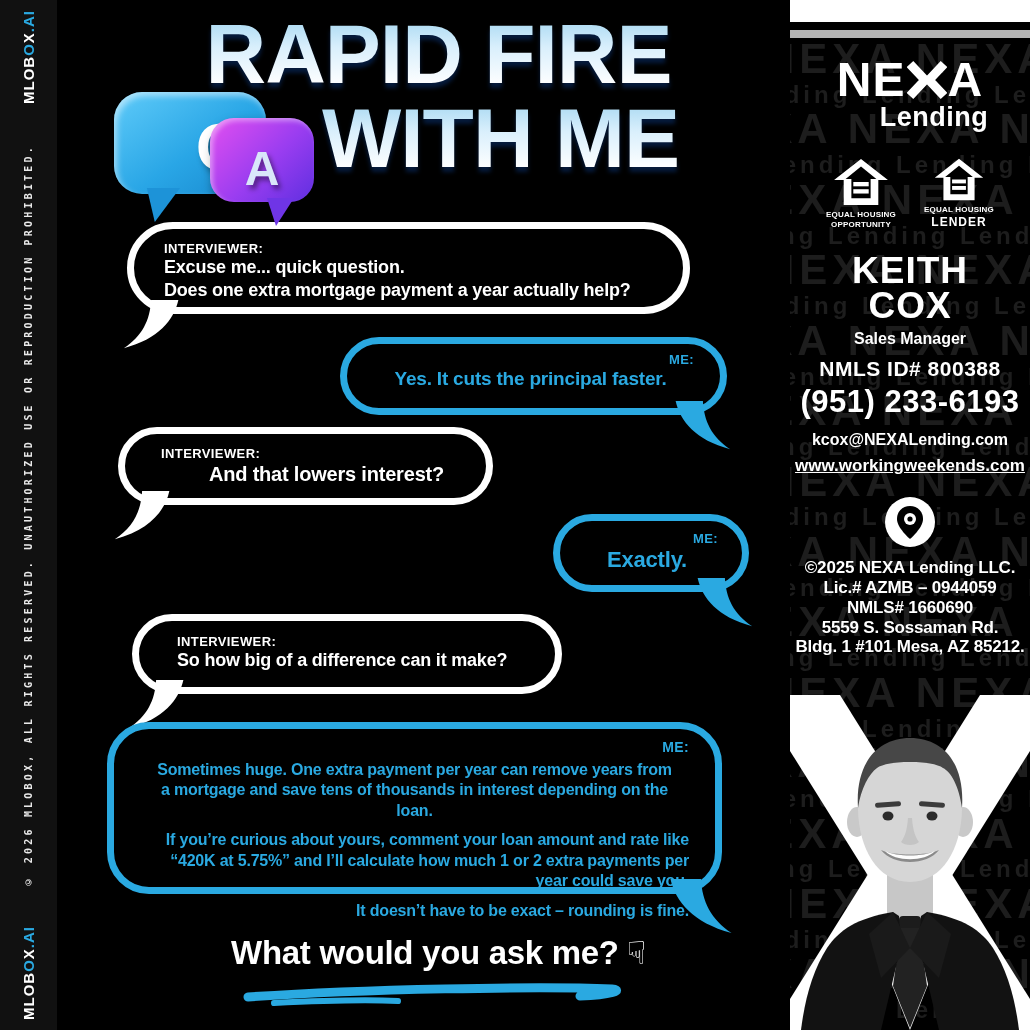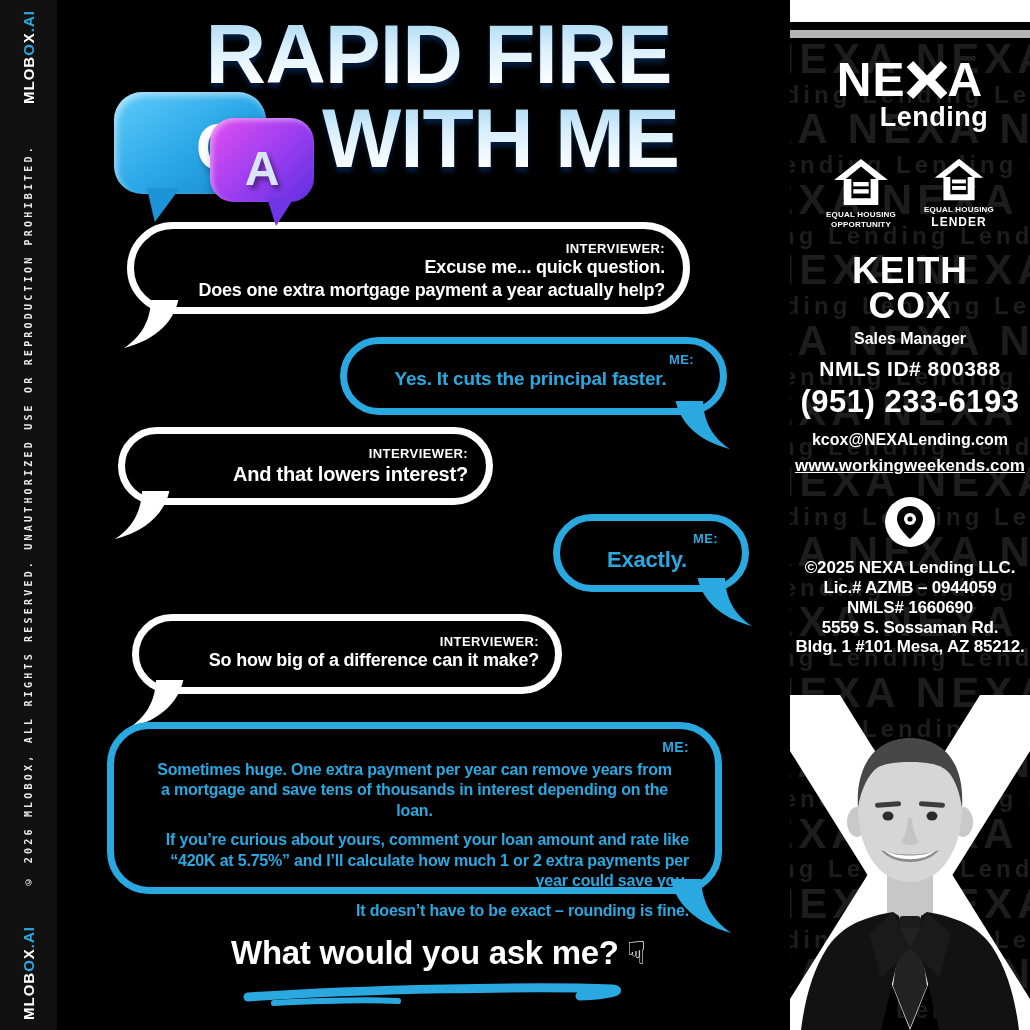--- a/index.html
+++ b/index.html
@@ -39,21 +39,21 @@
   .a-bubble{position:absolute;left:96px;top:30px;width:104px;height:84px;border-radius:24px;
             background:linear-gradient(135deg,#e34ff0 0%,#9a3df0 55%,#5f2fe0 100%);
             box-shadow:inset 3px 3px 5px rgba(255,255,255,.4),5px 7px 12px rgba(0,0,0,.65);z-index:2;}
   .a-tail{position:absolute;left:150px;top:110px;width:30px;height:28px;background:#6f35e6;
           clip-path:polygon(10% 0,100% 0,40% 100%);z-index:2;}
   .a-letter{position:absolute;left:96px;top:36px;width:104px;height:88px;display:flex;align-items:center;justify-content:center;
             font-size:48px;font-weight:800;color:#d9e6fa;text-shadow:3px 4px 5px rgba(0,0,0,.45);z-index:3;}
 
   
   .bubble{position:absolute;background:#000;box-sizing:border-box;}
-  .bubble.white{border:7px solid #fff;color:#fff;text-align:right;}
+  .bubble.white{border:7px solid #fff;color:#fff;}
   .bubble.blue{border:7px solid #2AA9E1;color:#2AA9E1;}
   .speaker{font-size:13px;font-weight:700;letter-spacing:.4px;}
   .msg{font-weight:700;line-height:1.3;letter-spacing:-.2px;}
   .tail{position:absolute;width:64px;height:50px;bottom:-43px;}
   .tail-left{left:-14px;}
   .tail-right{right:-14px;transform:scaleX(-1);}
   .bubble.white .tail path{fill:#fff;}
   .bubble.blue .tail path{fill:#2AA9E1;}
 
   .b1{left:55px;top:222px;width:563px;height:92px;border-radius:46px;padding:12px 18px 10px 30px;}

